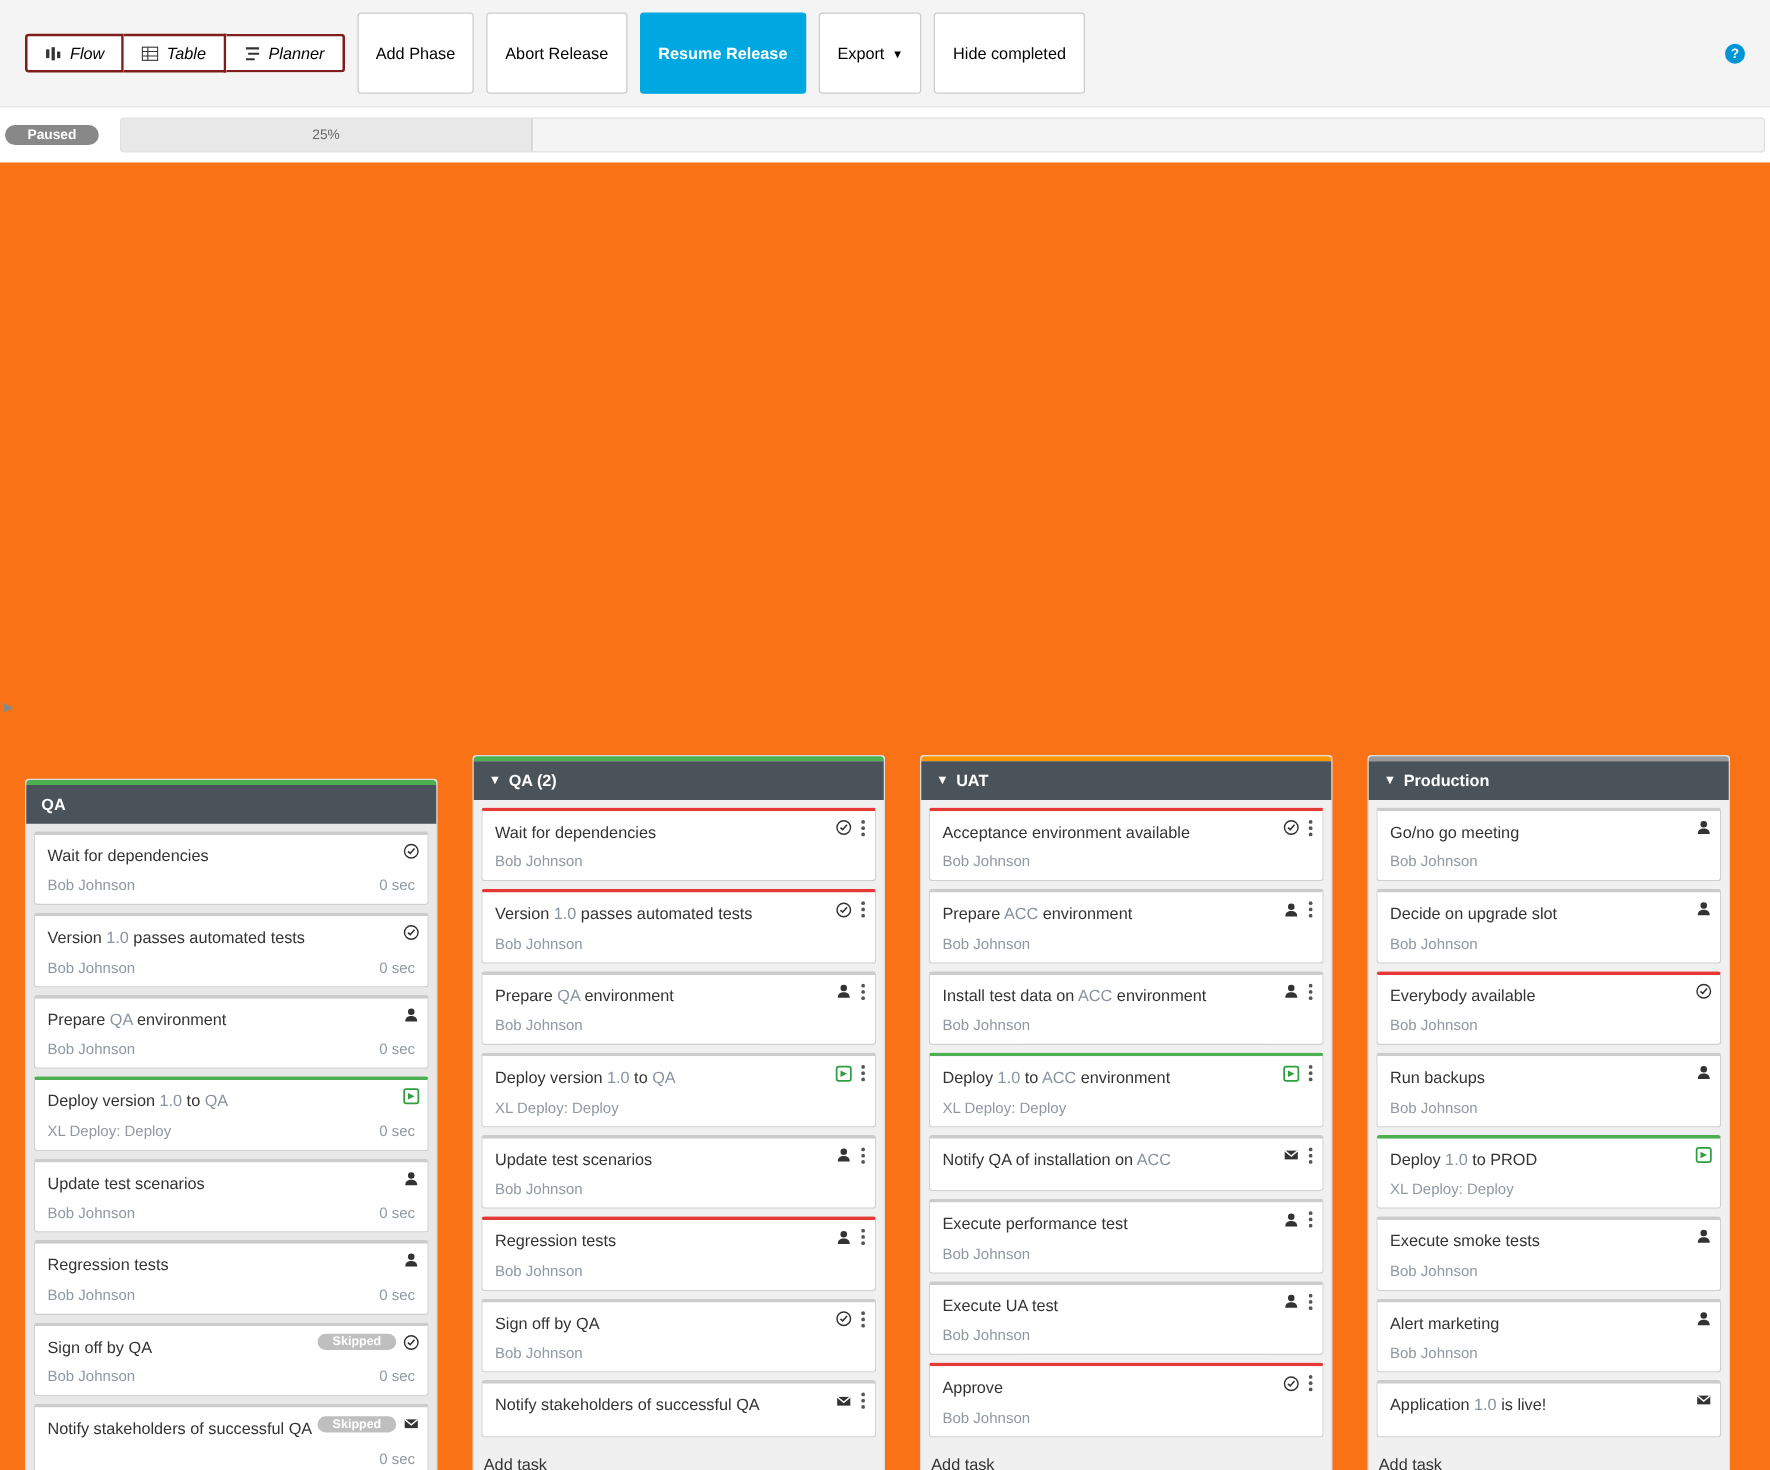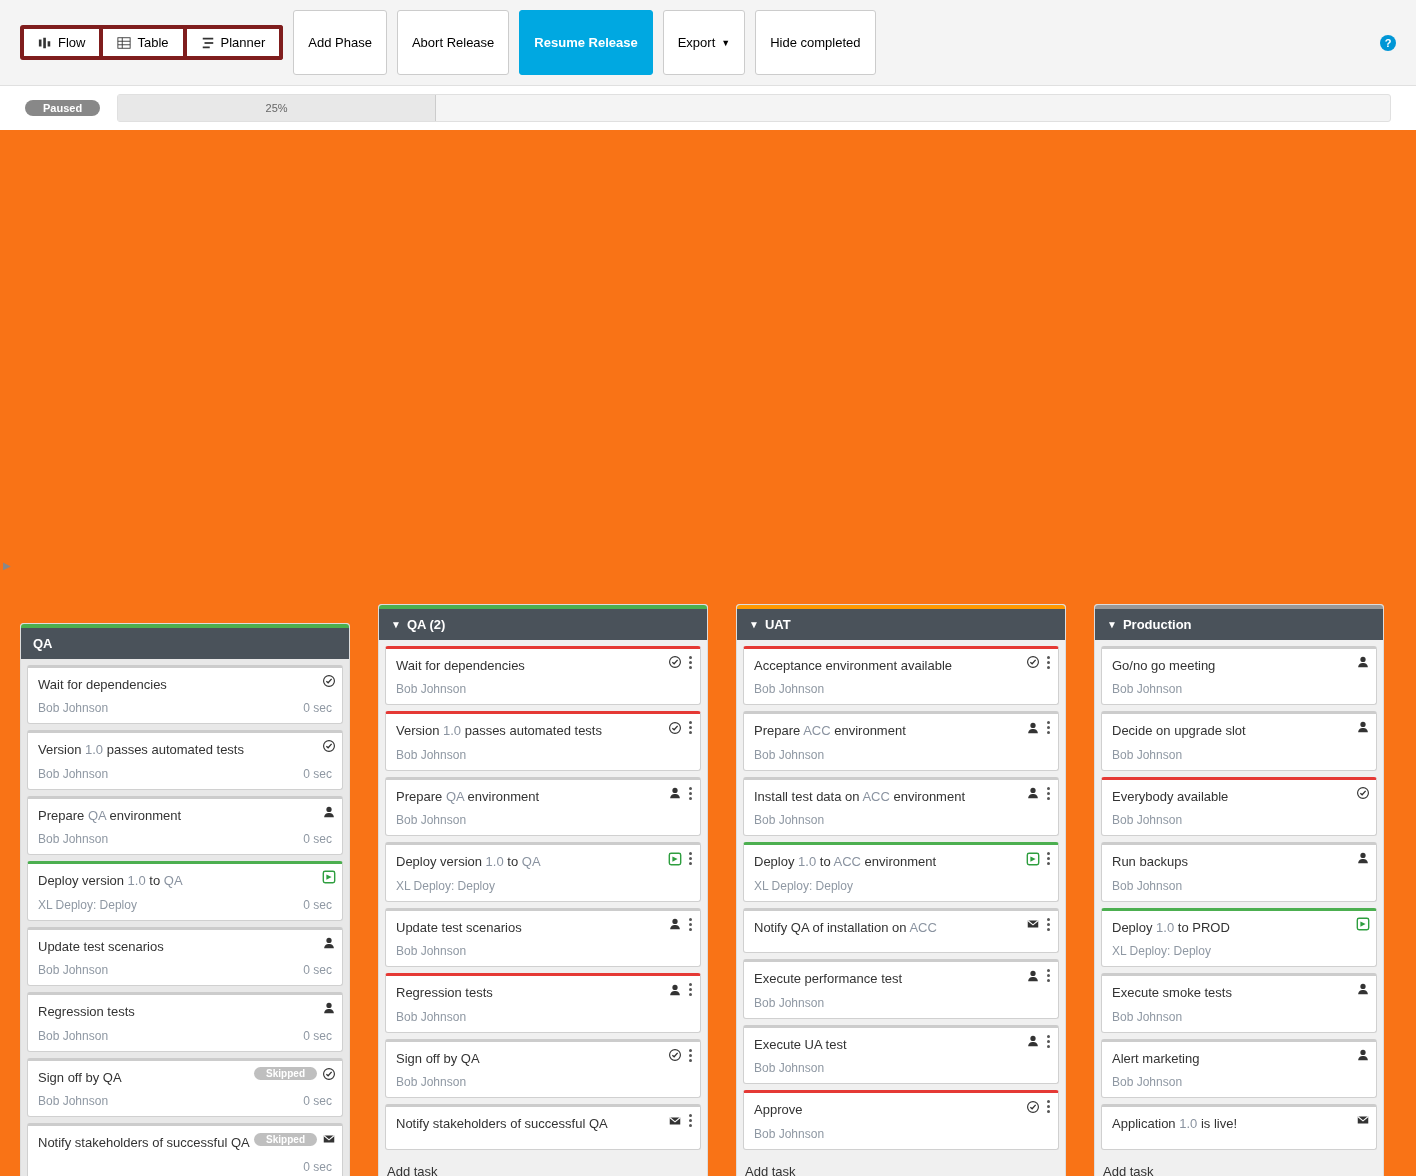--- a/index.html
+++ b/index.html
@@ -14,42 +14,43 @@
   body{width:1416px;height:1176px;overflow:hidden;position:relative;}
   
   .toolbar {
     display:flex; align-items:center; gap:10px;
     padding: 10px 20px;
     background:#f4f4f4;
     border-bottom:1px solid #e0e0e0;
   }
   .view-tabs { display:flex; }
   .view-tabs button {
-    background:#fff; border:4px solid #7f1d1d; padding:6px 14px;
+    background:#fff; border:2px solid #7f1d1d; padding:6px 14px;
     display:flex; align-items:center; gap:6px; cursor:pointer;
     font-size:13px;
+    font-style:italic;
   }
   .view-tabs button:first-child { border-radius:3px 0 0 3px; }
   .view-tabs button:last-child { border-radius:0 3px 3px 0; }
   .view-tabs button + button { border-left:none; }
   .btn {
     background:#fff;border:1px solid #ccc;border-radius:3px;
     padding:24px 14px; cursor:pointer; font-size:13px;
     display:flex;align-items:center;gap:6px;
   }
   .btn.primary { background:#00a8e1;border-color:#00a8e1;color:#fff;font-weight:600;}
   .help-icon {
     margin-left:auto;width:16px;height:16px;border-radius:50%;
     background:#0096d6;color:#fff;display:flex;align-items:center;
     justify-content:center;font-size:11px;font-weight:bold;cursor:pointer;
   }
   
   .status-row {
     display:flex;align-items:center;gap:17px;
-    padding:8px 25px;background:#fff;
+    padding:8px 4px;background:#fff;
   }
   .status-badge {
     background:#888;color:#fff;font-size:11px;font-weight:600;
     padding:2px 18px;border-radius:10px;
   }
   .progress-outer {
     flex:1;height:28px;background:#f4f4f4;border:1px solid #e0e0e0;
     border-radius:3px;position:relative;
   }
   .progress-inner {

